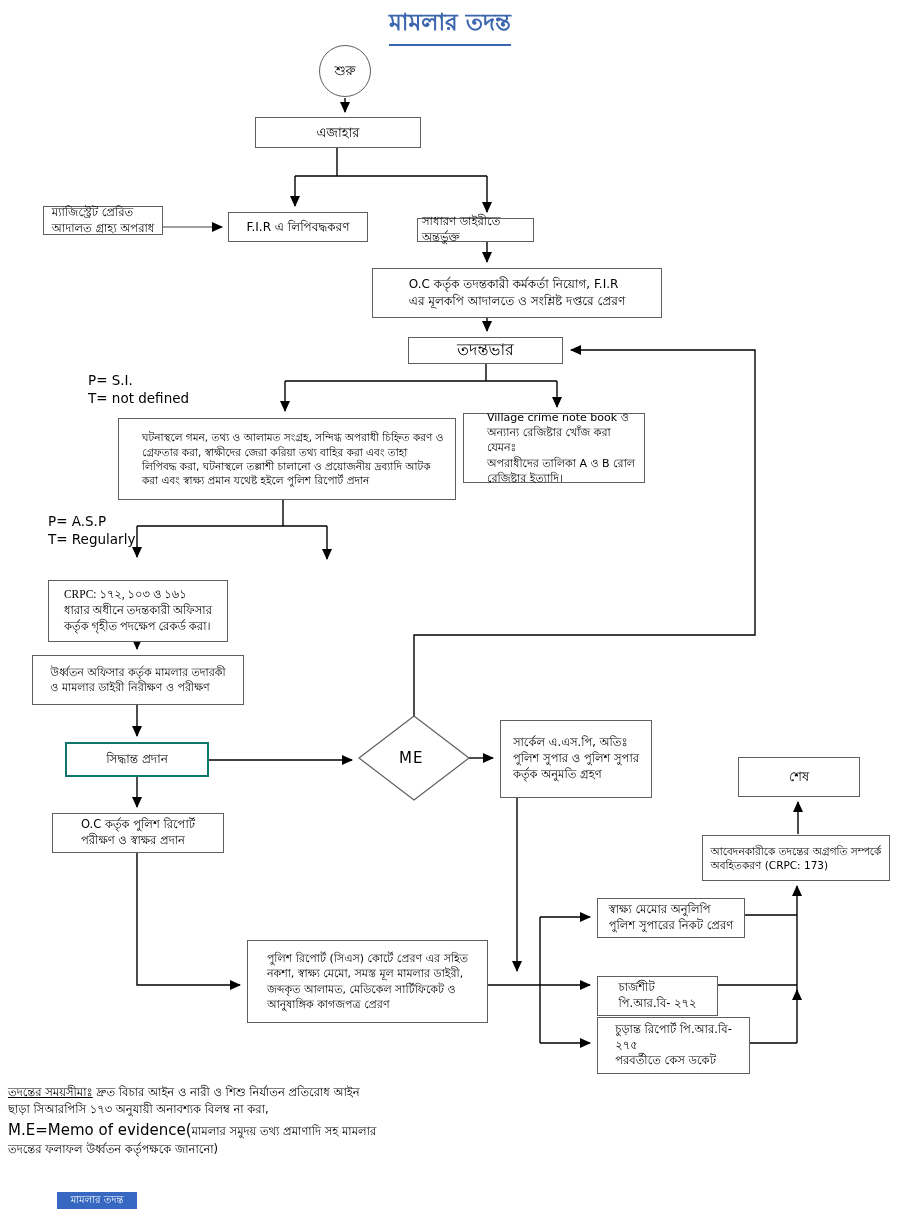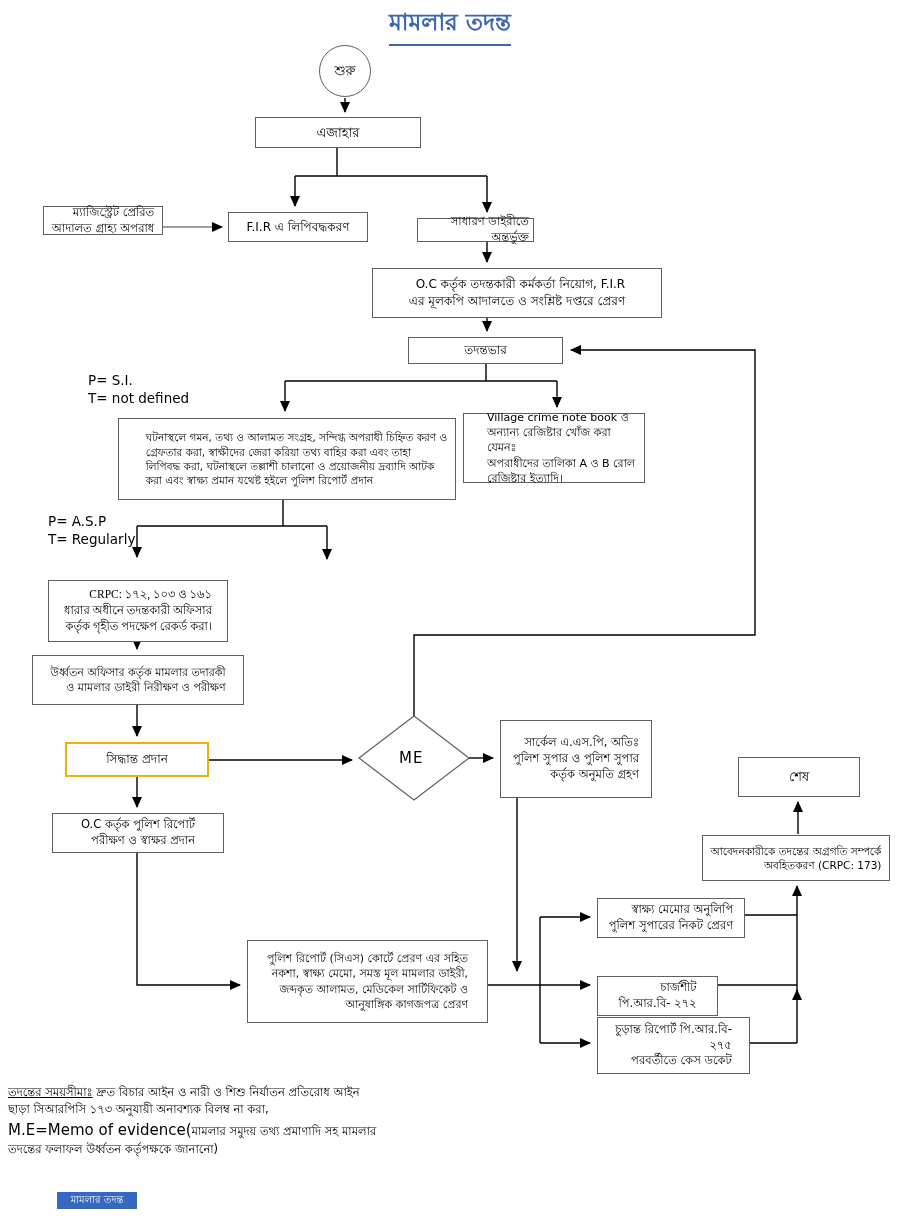--- a/index.html
+++ b/index.html
@@ -3,24 +3,24 @@
 <meta charset="utf-8">
 <style>
   html,body{margin:0;padding:0;background:#fff;}
   #page{position:relative;width:900px;height:1222px;background:#fff;overflow:hidden;
         font-family:"DejaVu Sans","Liberation Sans",sans-serif;color:#000;}
   #page-title{position:absolute;top:4px;left:0;right:0;text-align:center;}
   #page-title span{display:inline-block;font-size:23px;font-weight:bold;color:#3c66ae;
         border-bottom:2px solid #3c66ae;padding-bottom:1px;}
   .wires{position:absolute;left:0;top:0;pointer-events:none;}
   .box{position:absolute;background:#fff;border:1px solid #5f5f5f;display:flex;align-items:center;
-       justify-content:center;text-align:right;font-size:11.5px;line-height:1.38;
+       justify-content:center;text-align:left;font-size:11.5px;line-height:1.38;
        white-space:pre-line;padding:2px 4px;box-sizing:border-box;}
-  .box.leftalign{text-align:left;justify-content:center;padding-left:23px;}
-  .box.heavy{border:2px solid #eab308;}
+  .box.leftalign{text-align:left;justify-content:flex-start;padding-left:23px;}
+  .box.heavy{border:2px solid #0f766e;}
   .circle{border-radius:50%;font-size:13px;}
   .floatlabel{position:absolute;font-size:13.5px;line-height:1.3;white-space:pre-line;}
   .me-label{position:absolute;font-size:15px;letter-spacing:1px;}
   #notes{position:absolute;left:8px;top:1084px;width:392px;font-size:11.5px;line-height:1.5;}
   #notes .u{text-decoration:underline;}
   #notes .latin{font-size:15px;}
   #footer-badge{position:absolute;left:57px;top:1192px;width:80px;height:17px;background:#3667c1;
        color:#fff;font-size:10px;display:flex;align-items:center;justify-content:center;
        white-space:nowrap;overflow:hidden;}
 </style>
@@ -92,21 +92,21 @@
   <div class="box" style="left:228px;top:212px;width:140px;height:30px;font-size:12px;">
     <span>F.I.R এ লিপিবদ্ধকরণ</span></div>
 
   <div class="box" style="left:417px;top:218px;width:117px;height:24px;">
     <span>সাধারণ ডাইরীতে অন্তর্ভুক্ত</span></div>
 
   <div class="box" style="left:372px;top:268px;width:290px;height:50px;font-size:12px;">
     <span>O.C কর্তৃক তদন্তকারী কর্মকর্তা নিয়োগ, F.I.R
 এর মূলকপি আদালতে ও সংশ্লিষ্ট দপ্তরে প্রেরণ</span></div>
 
-  <div class="box" style="left:408px;top:337px;width:155px;height:27px;font-size:12px;">
+  <div class="box" style="left:408px;top:337px;width:155px;height:27px;font-size:16px;">
     <span>তদন্তভার</span></div>
 
   <div class="floatlabel" style="left:88px;top:372px;">P= S.I.
 T= not defined</div>
 
   <div class="box leftalign" style="left:118px;top:418px;width:338px;height:82px;font-size:10.5px;">
     <span>ঘটনাস্থলে গমন, তথ্য ও আলামত সংগ্রহ, সন্দিগ্ধ অপরাধী চিহ্নিত করণ ও
 গ্রেফতার করা, স্বাক্ষীদের জেরা করিয়া তথ্য বাহির করা এবং তাহা
 লিপিবদ্ধ করা, ঘটনাস্থলে তল্লাশী চালানো ও প্রয়োজনীয় দ্রব্যাদি আটক
 করা এবং স্বাক্ষ্য প্রমান যথেষ্ট হইলে পুলিশ রিপোর্ট প্রদান</span></div>

